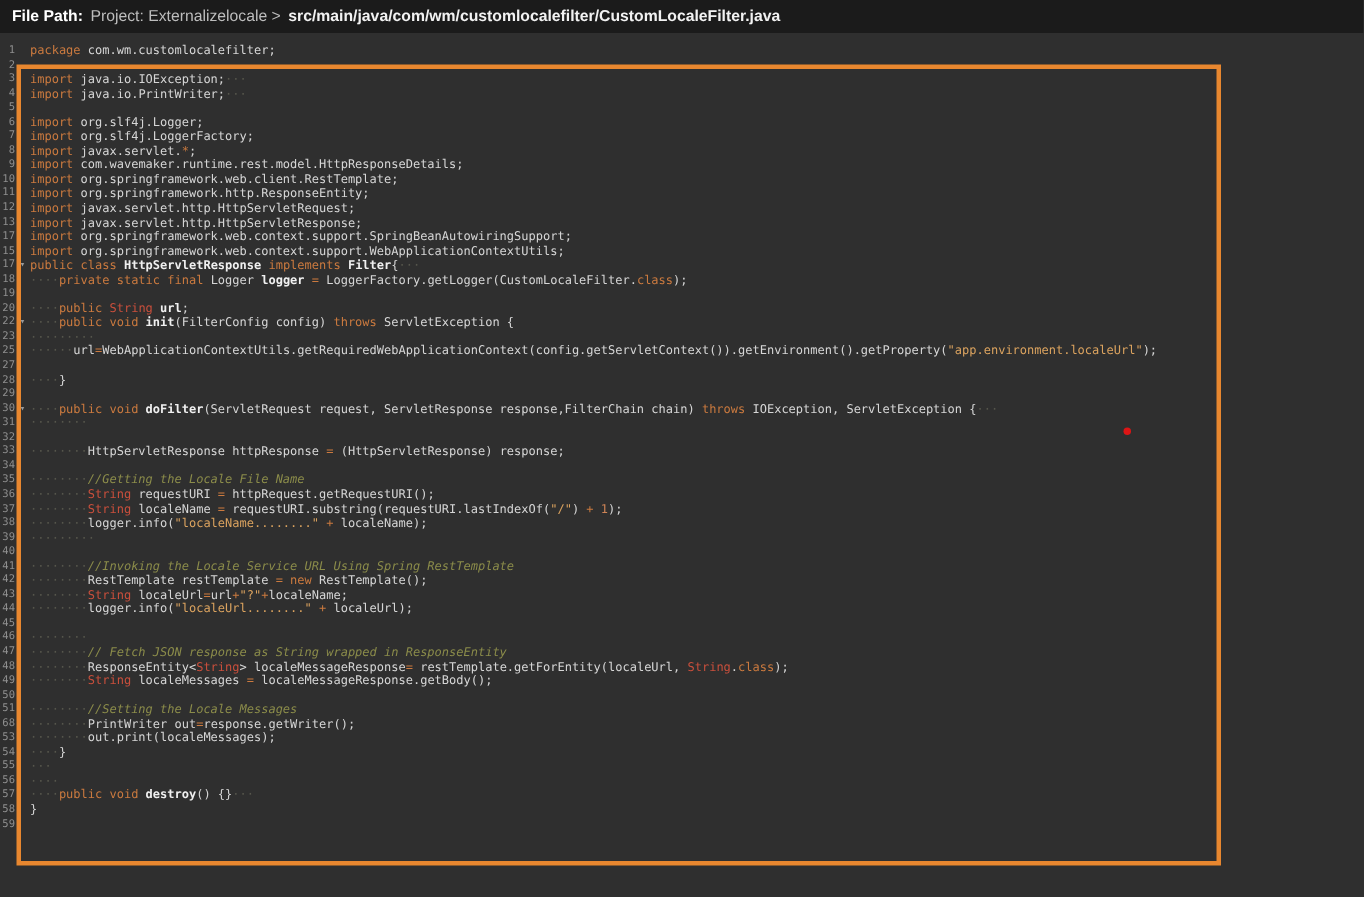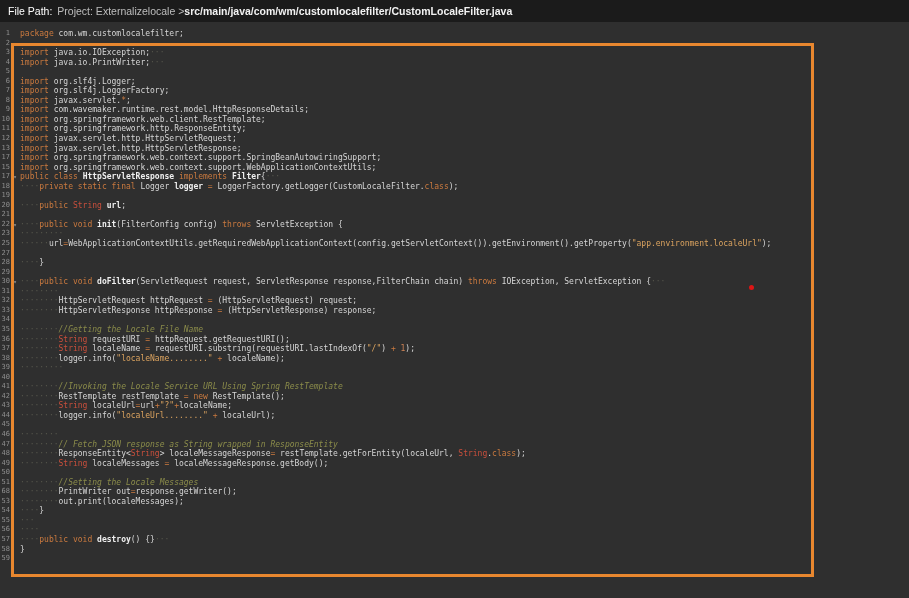--- a/index.html
+++ b/index.html
@@ -7,22 +7,22 @@
     width:909px; height:598px; overflow:hidden; position:relative;
     background: var(--editor-bg, #2f2f2f);
     font-family: "DejaVu Sans Mono", monospace;
   }
   .filebar {
     height:22px; background: var(--header-bg, #1b1b1b);
     font-family: "Liberation Sans", sans-serif;
     font-size:10.5px; line-height:22px; padding-left:8px;
     white-space:nowrap; overflow:hidden;
   }
-  .fp-label   { font-weight:normal; color:#ffffff; margin-right:5px; }
-  .fp-project { color:#bdbdbd; margin-right:0; }
+  .fp-label   { font-weight:bold; color:#ffffff; margin-right:5px; }
+  .fp-project { color:#bdbdbd; margin-right:5px; }
   .fp-path    { font-weight:bold; color:#f2f2f2; }
 
   .editor { position:absolute; top:22px; left:0; right:0; bottom:0; padding-top:7px; }
 
   .line { display:flex; height:9.55px; line-height:9.55px; font-size:8px; white-space:pre; }
   .ln   { flex:none; width:10px; text-align:right; color: var(--line-number, #8f8f8f); font-size:7px; }
   .fold { flex:none; width:10px; text-align:center; color:#9b9b9b; font-size:6px; line-height:9.55px; }
   .code { flex:none; }
 
   .tok-k { color: var(--keyword, #cb7a3f); }
@@ -65,30 +65,29 @@
       <div class="line"><span class="ln">10</span><span class="fold"></span><span class="code"><span class="tok-k">import </span><span class="tok-p">org.springframework.web.client.RestTemplate;</span></span></div>
       <div class="line"><span class="ln">11</span><span class="fold"></span><span class="code"><span class="tok-k">import </span><span class="tok-p">org.springframework.http.ResponseEntity;</span></span></div>
       <div class="line"><span class="ln">12</span><span class="fold"></span><span class="code"><span class="tok-k">import </span><span class="tok-p">javax.servlet.http.HttpServletRequest;</span></span></div>
       <div class="line"><span class="ln">13</span><span class="fold"></span><span class="code"><span class="tok-k">import </span><span class="tok-p">javax.servlet.http.HttpServletResponse;</span></span></div>
       <div class="line"><span class="ln">17</span><span class="fold"></span><span class="code"><span class="tok-k">import </span><span class="tok-p">org.springframework.web.context.support.SpringBeanAutowiringSupport;</span></span></div>
       <div class="line"><span class="ln">15</span><span class="fold"></span><span class="code"><span class="tok-k">import </span><span class="tok-p">org.springframework.web.context.support.WebApplicationContextUtils;</span></span></div>
       <div class="line"><span class="ln">17</span><span class="fold">▾</span><span class="code"><span class="tok-k">public class </span><span class="tok-b">HttpServletResponse</span><span class="tok-k"> implements </span><span class="tok-b">Filter</span><span class="tok-p">{</span><span class="tok-w">···</span></span></div>
       <div class="line"><span class="ln">18</span><span class="fold"></span><span class="code"><span class="tok-w">····</span><span class="tok-k">private static final </span><span class="tok-p">Logger </span><span class="tok-b">logger</span><span class="tok-k"> = </span><span class="tok-p">LoggerFactory.getLogger(CustomLocaleFilter.</span><span class="tok-k">class</span><span class="tok-p">);</span></span></div>
       <div class="line"><span class="ln">19</span><span class="fold"></span><span class="code"></span></div>
       <div class="line"><span class="ln">20</span><span class="fold"></span><span class="code"><span class="tok-w">····</span><span class="tok-k">public </span><span class="tok-t">String </span><span class="tok-b">url</span><span class="tok-p">;</span></span></div>
-      <div class="line"><span class="ln">21</span><span class="fold"></span><span class="code"></span></div>
       <div class="line"><span class="ln">22</span><span class="fold">▾</span><span class="code"><span class="tok-w">····</span><span class="tok-k">public void </span><span class="tok-b">init</span><span class="tok-p">(FilterConfig config) </span><span class="tok-k">throws </span><span class="tok-p">ServletException {</span></span></div>
       <div class="line"><span class="ln">23</span><span class="fold"></span><span class="code"><span class="tok-w">·········</span></span></div>
       <div class="line"><span class="ln">25</span><span class="fold"></span><span class="code"><span class="tok-w">······</span><span class="tok-p">url</span><span class="tok-k">=</span><span class="tok-p">WebApplicationContextUtils.getRequiredWebApplicationContext(config.getServletContext()).getEnvironment().getProperty(</span><span class="tok-s">"app.environment.localeUrl"</span><span class="tok-p">);</span></span></div>
       <div class="line"><span class="ln">27</span><span class="fold"></span><span class="code"></span></div>
       <div class="line"><span class="ln">28</span><span class="fold"></span><span class="code"><span class="tok-w">····</span><span class="tok-p">}</span></span></div>
       <div class="line"><span class="ln">29</span><span class="fold"></span><span class="code"></span></div>
       <div class="line"><span class="ln">30</span><span class="fold">▾</span><span class="code"><span class="tok-w">····</span><span class="tok-k">public void </span><span class="tok-b">doFilter</span><span class="tok-p">(ServletRequest request, ServletResponse response,FilterChain chain) </span><span class="tok-k">throws </span><span class="tok-p">IOException, ServletException {</span><span class="tok-w">···</span></span></div>
       <div class="line"><span class="ln">31</span><span class="fold"></span><span class="code"><span class="tok-w">········</span></span></div>
-      <div class="line"><span class="ln">32</span><span class="fold"></span><span class="code"><span class="tok-w">········</span><span class="tok-p">HttpServletRequest httpRequest </span><span class="tok-k">= </span><span class="tok-p">(HttpServletRequest) request;</span></span></div>
+      <div class="line"><span class="ln">32</span><span class="fold"></span></div>
       <div class="line"><span class="ln">33</span><span class="fold"></span><span class="code"><span class="tok-w">········</span><span class="tok-p">HttpServletResponse httpResponse </span><span class="tok-k">= </span><span class="tok-p">(HttpServletResponse) response;</span></span></div>
       <div class="line"><span class="ln">34</span><span class="fold"></span><span class="code"></span></div>
       <div class="line"><span class="ln">35</span><span class="fold"></span><span class="code"><span class="tok-w">········</span><span class="tok-c">//Getting the Locale File Name</span></span></div>
       <div class="line"><span class="ln">36</span><span class="fold"></span><span class="code"><span class="tok-w">········</span><span class="tok-t">String </span><span class="tok-p">requestURI </span><span class="tok-k">= </span><span class="tok-p">httpRequest.getRequestURI();</span></span></div>
       <div class="line"><span class="ln">37</span><span class="fold"></span><span class="code"><span class="tok-w">········</span><span class="tok-t">String </span><span class="tok-p">localeName </span><span class="tok-k">= </span><span class="tok-p">requestURI.substring(requestURI.lastIndexOf(</span><span class="tok-s">"/"</span><span class="tok-p">) </span><span class="tok-k">+ </span><span class="tok-n">1</span><span class="tok-p">);</span></span></div>
       <div class="line"><span class="ln">38</span><span class="fold"></span><span class="code"><span class="tok-w">········</span><span class="tok-p">logger.info(</span><span class="tok-s">"localeName........"</span><span class="tok-k"> + </span><span class="tok-p">localeName);</span></span></div>
       <div class="line"><span class="ln">39</span><span class="fold"></span><span class="code"><span class="tok-w">·········</span></span></div>
       <div class="line"><span class="ln">40</span><span class="fold"></span><span class="code"></span></div>
       <div class="line"><span class="ln">41</span><span class="fold"></span><span class="code"><span class="tok-w">········</span><span class="tok-c">//Invoking the Locale Service URL Using Spring RestTemplate</span></span></div>
       <div class="line"><span class="ln">42</span><span class="fold"></span><span class="code"><span class="tok-w">········</span><span class="tok-p">RestTemplate restTemplate </span><span class="tok-k">= new </span><span class="tok-p">RestTemplate();</span></span></div>

